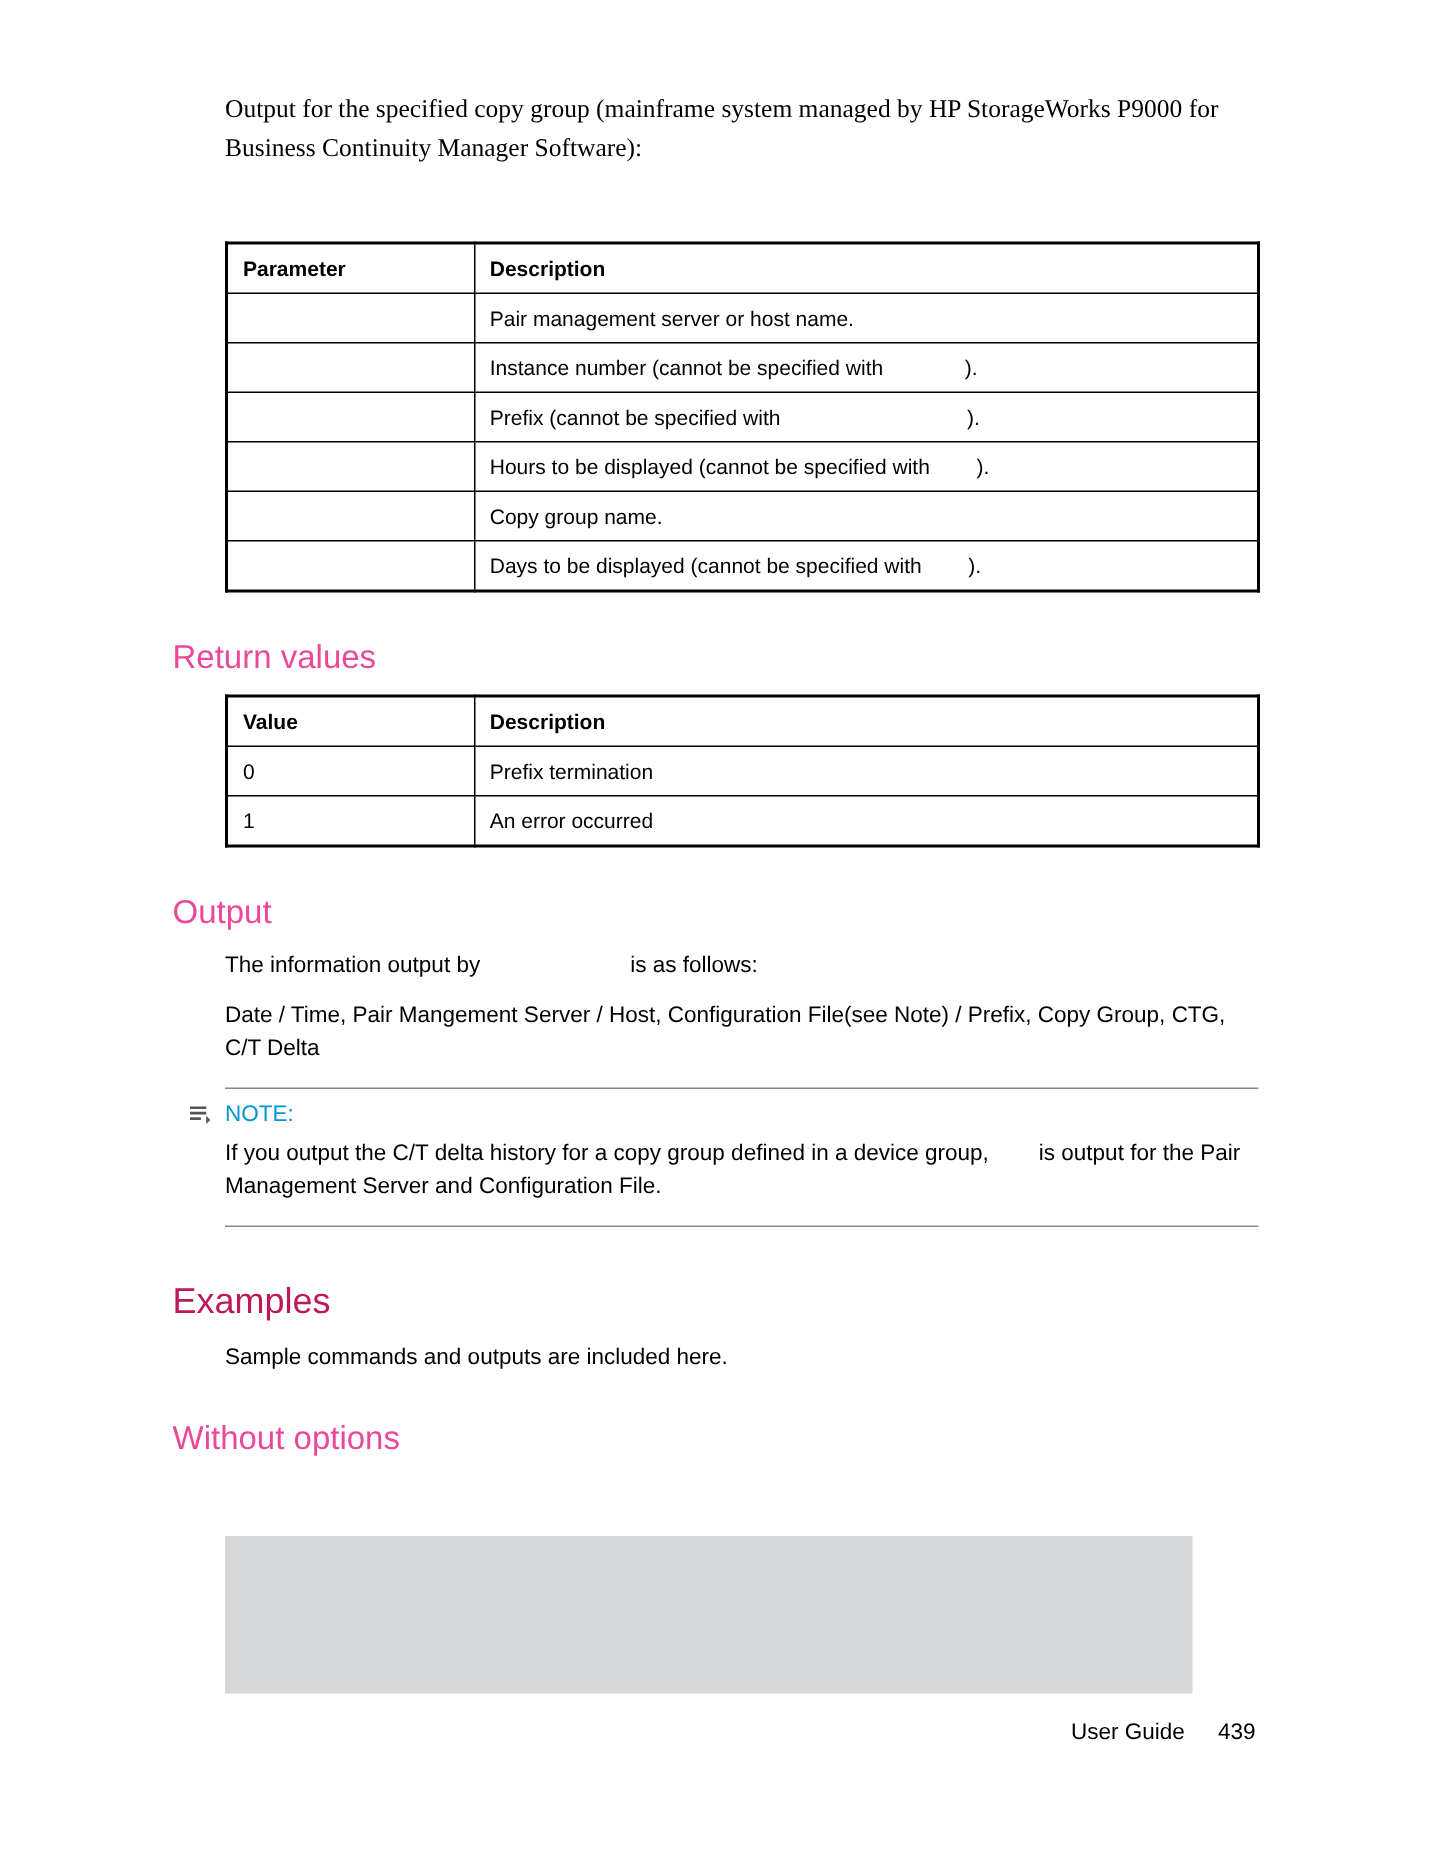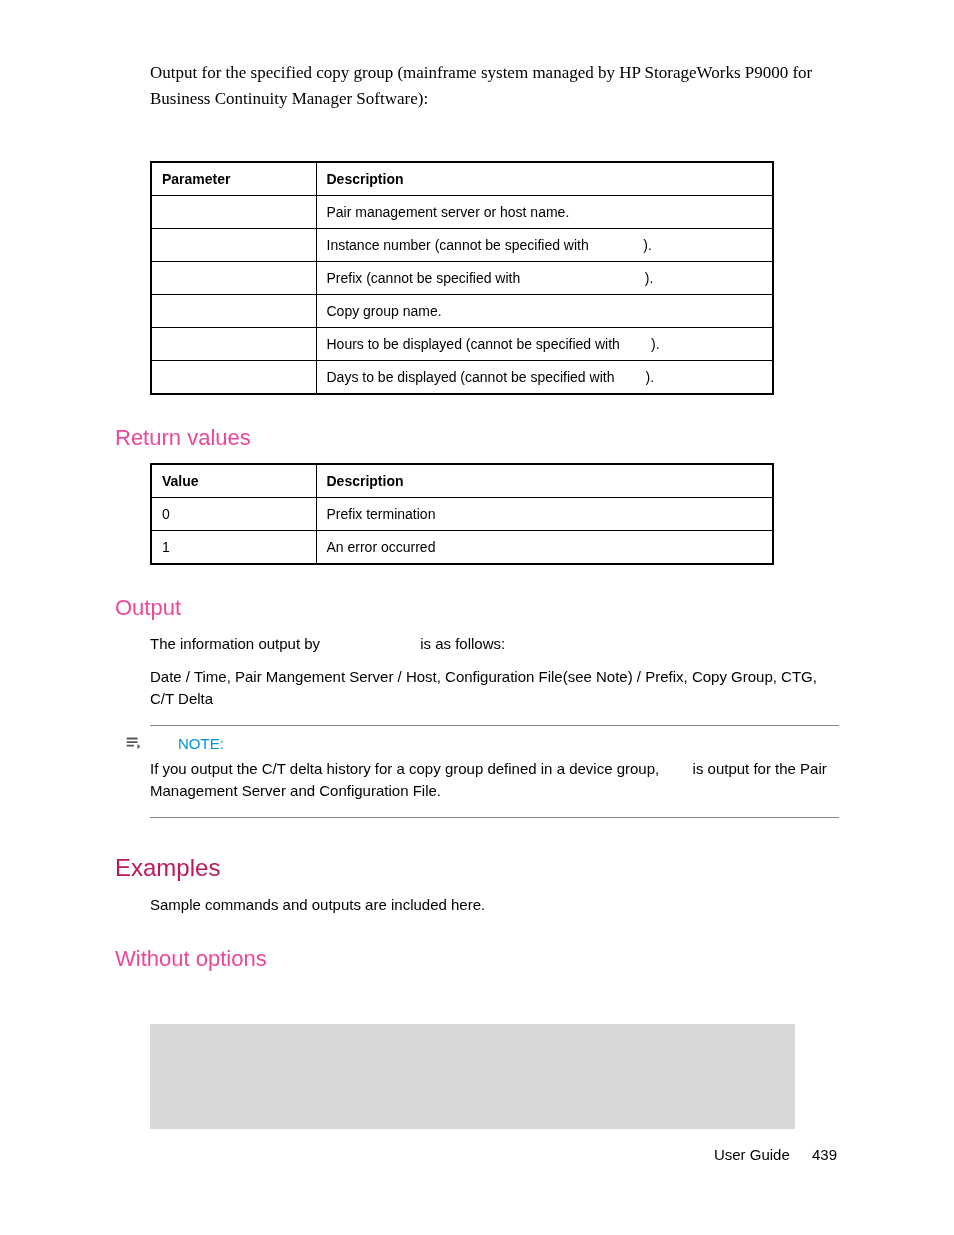--- a/index.html
+++ b/index.html
@@ -14,21 +14,21 @@
     }
     .intro {
       margin-left: 35px;
       font-size: 17px;
       line-height: 1.5;
       margin-bottom: 50px;
       font-family: Liberation Serif, serif;
     }
     table {
       border-collapse: collapse;
-      width: 624px;
+      width: 690px;
       margin-left: 35px;
       border: 2px solid #000;
     }
     th, td {
       border: 1px solid #000;
       padding: 8px 10px;
       text-align: left;
       font-size: 14px;
       vertical-align: top;
     }
@@ -55,21 +55,21 @@
       font-size: 15px;
       line-height: 1.5;
       margin-bottom: 10px;
     }
     .note-sep {
       border: none;
       border-top: 1px solid #888;
       margin: 14px 0 8px 0;
     }
     .note-wrap { margin-left: 35px; }
-    .note-header { display: flex; align-items: flex-end; margin-bottom: 6px; gap: 28px; }
+    .note-header { display: flex; align-items: center; margin-bottom: 6px; }
     .note-icon {
       width: 18px; height: 18px; margin-right: 8px; margin-left: -26px;
       display: inline-flex; align-items: center; justify-content: center;
     }
     .note-label { color: #0096d6; font-size: 15px; }
     .codebox {
       background: #d7d8d9;
       width: 645px;
       height: 105px;
       margin-left: 35px;
@@ -103,25 +103,25 @@
     <tr>
       <td></td>
       <td><span>Instance number (cannot be specified with</span>&nbsp;&nbsp;&nbsp;&nbsp;&nbsp;&nbsp;&nbsp;&nbsp;&nbsp;&nbsp;&nbsp;&nbsp;&nbsp;&nbsp;<span>).</span></td>
     </tr>
     <tr>
       <td></td>
       <td><span>Prefix (cannot be specified with</span>&nbsp;&nbsp;&nbsp;&nbsp;&nbsp;&nbsp;&nbsp;&nbsp;&nbsp;&nbsp;&nbsp;&nbsp;&nbsp;&nbsp;&nbsp;&nbsp;&nbsp;&nbsp;&nbsp;&nbsp;&nbsp;&nbsp;&nbsp;&nbsp;&nbsp;&nbsp;&nbsp;&nbsp;&nbsp;&nbsp;&nbsp;&nbsp;<span>).</span></td>
     </tr>
     <tr>
       <td></td>
-      <td><span>Copy group name.</span></td>
+      <td><span>Hours to be displayed (cannot be specified with</span>&nbsp;&nbsp;&nbsp;&nbsp;&nbsp;&nbsp;&nbsp;&nbsp;<span>).</span></td>
     </tr>
     <tr>
       <td></td>
-      <td><span>Hours to be displayed (cannot be specified with</span>&nbsp;&nbsp;&nbsp;&nbsp;&nbsp;&nbsp;&nbsp;&nbsp;<span>).</span></td>
+      <td><span>Copy group name.</span></td>
     </tr>
     <tr>
       <td></td>
       <td><span>Days to be displayed (cannot be specified with</span>&nbsp;&nbsp;&nbsp;&nbsp;&nbsp;&nbsp;&nbsp;&nbsp;<span>).</span></td>
     </tr>
   </tbody>
 </table>
 
 <div class="content-block">
   <div class="h3">Return values</div>

